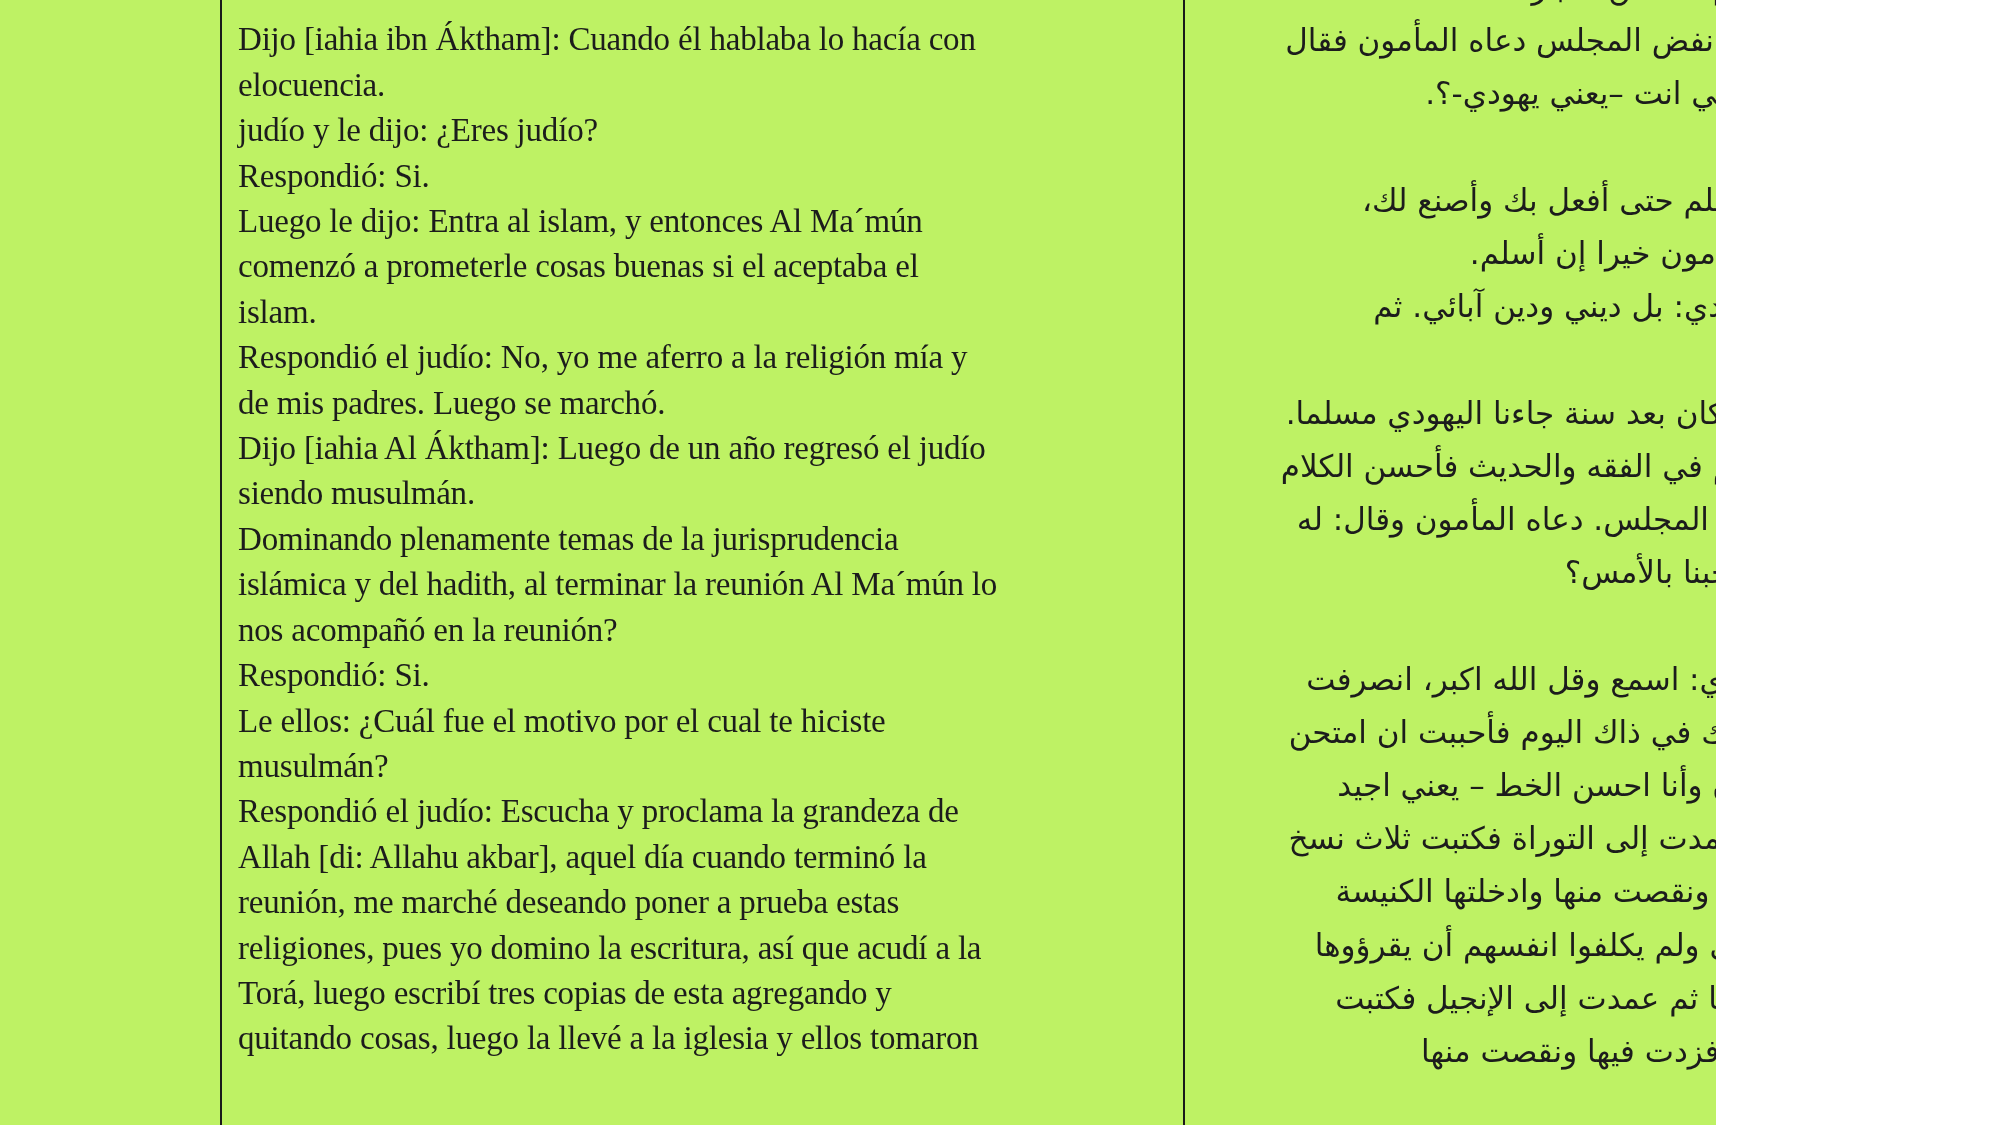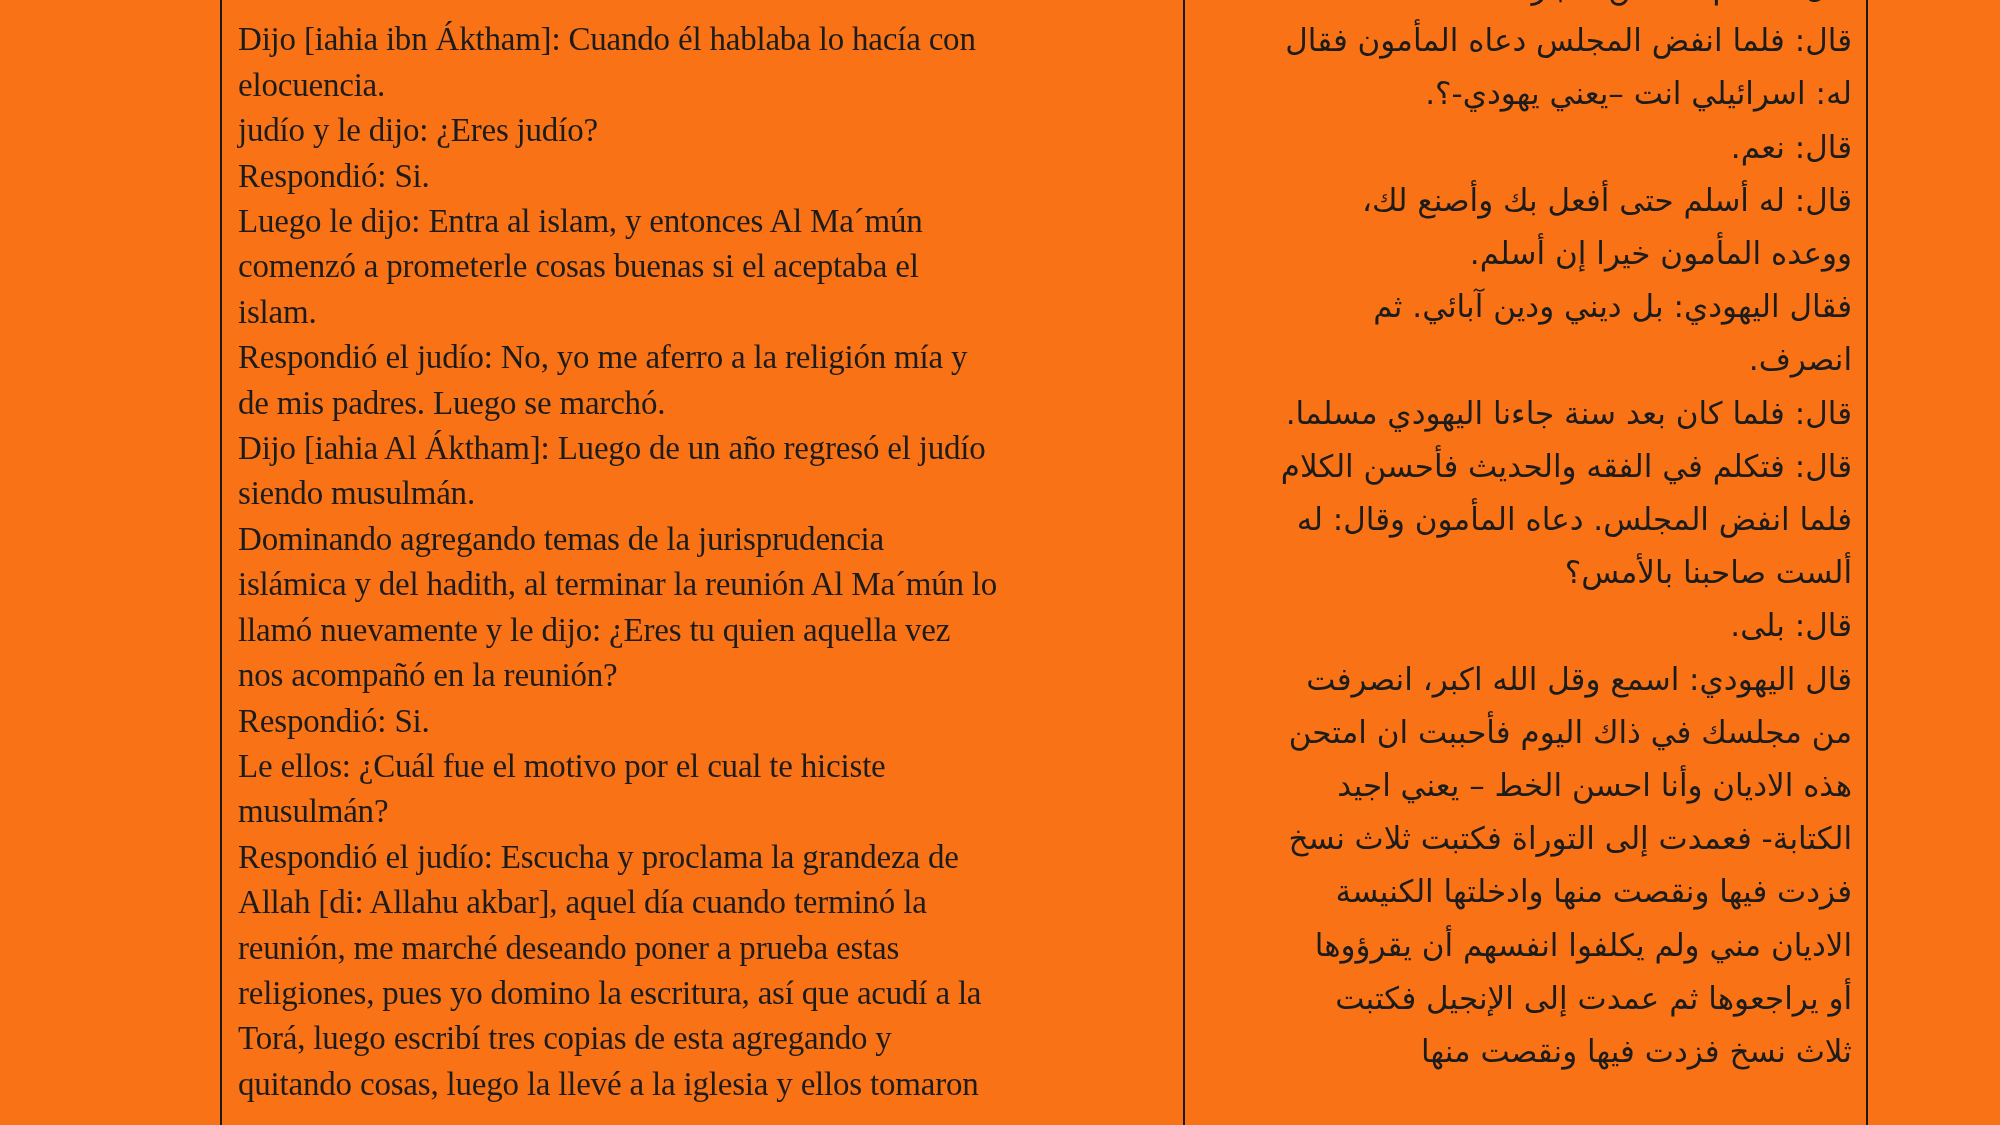--- a/index.html
+++ b/index.html
@@ -5,23 +5,23 @@
     html, body {
       margin: 0;
       padding: 0;
       background: #ffffff;
       width: 2000px;
       height: 1125px;
       overflow: hidden;
     }
     .page {
       position: relative;
-      width: 2000px;
+      width: 1716px;
       height: 1125px;
-      background: #f97316;
+      background: #bef264;
       overflow: hidden;
     }
     .border-line {
       position: absolute;
       top: -10px;
       height: 1145px;
       width: 2px;
       background: #1a1a1a;
     }
     .border-left { left: 220px; }
@@ -70,23 +70,22 @@
     <span class="line">elocuencia.</span>
     <span class="line">judío y le dijo: ¿Eres judío?</span>
     <span class="line">Respondió: Si.</span>
     <span class="line">Luego le dijo: Entra al islam, y entonces Al Ma´mún</span>
     <span class="line">comenzó a prometerle cosas buenas si el aceptaba el</span>
     <span class="line">islam.</span>
     <span class="line">Respondió el judío: No, yo me aferro a la religión mía y</span>
     <span class="line">de mis padres. Luego se marchó.</span>
     <span class="line">Dijo [iahia Al Áktham]: Luego de un año regresó el judío</span>
     <span class="line">siendo musulmán.</span>
-    <span class="line">Dominando agregando temas de la jurisprudencia</span>
+    <span class="line">Dominando plenamente temas de la jurisprudencia</span>
     <span class="line">islámica y del hadith, al terminar la reunión Al Ma´mún lo</span>
-    <span class="line">llamó nuevamente y le dijo: ¿Eres tu quien aquella vez</span>
     <span class="line">nos acompañó en la reunión?</span>
     <span class="line">Respondió: Si.</span>
     <span class="line">Le ellos: ¿Cuál fue el motivo por el cual te hiciste</span>
     <span class="line">musulmán?</span>
     <span class="line">Respondió el judío: Escucha y proclama la grandeza de</span>
     <span class="line">Allah [di: Allahu akbar], aquel día cuando terminó la</span>
     <span class="line">reunión, me marché deseando poner a prueba estas</span>
     <span class="line">religiones, pues yo domino la escritura, así que acudí a la</span>
     <span class="line">Torá, luego escribí tres copias de esta agregando y</span>
     <span class="line">quitando cosas, luego la llevé a la iglesia y ellos tomaron</span>

